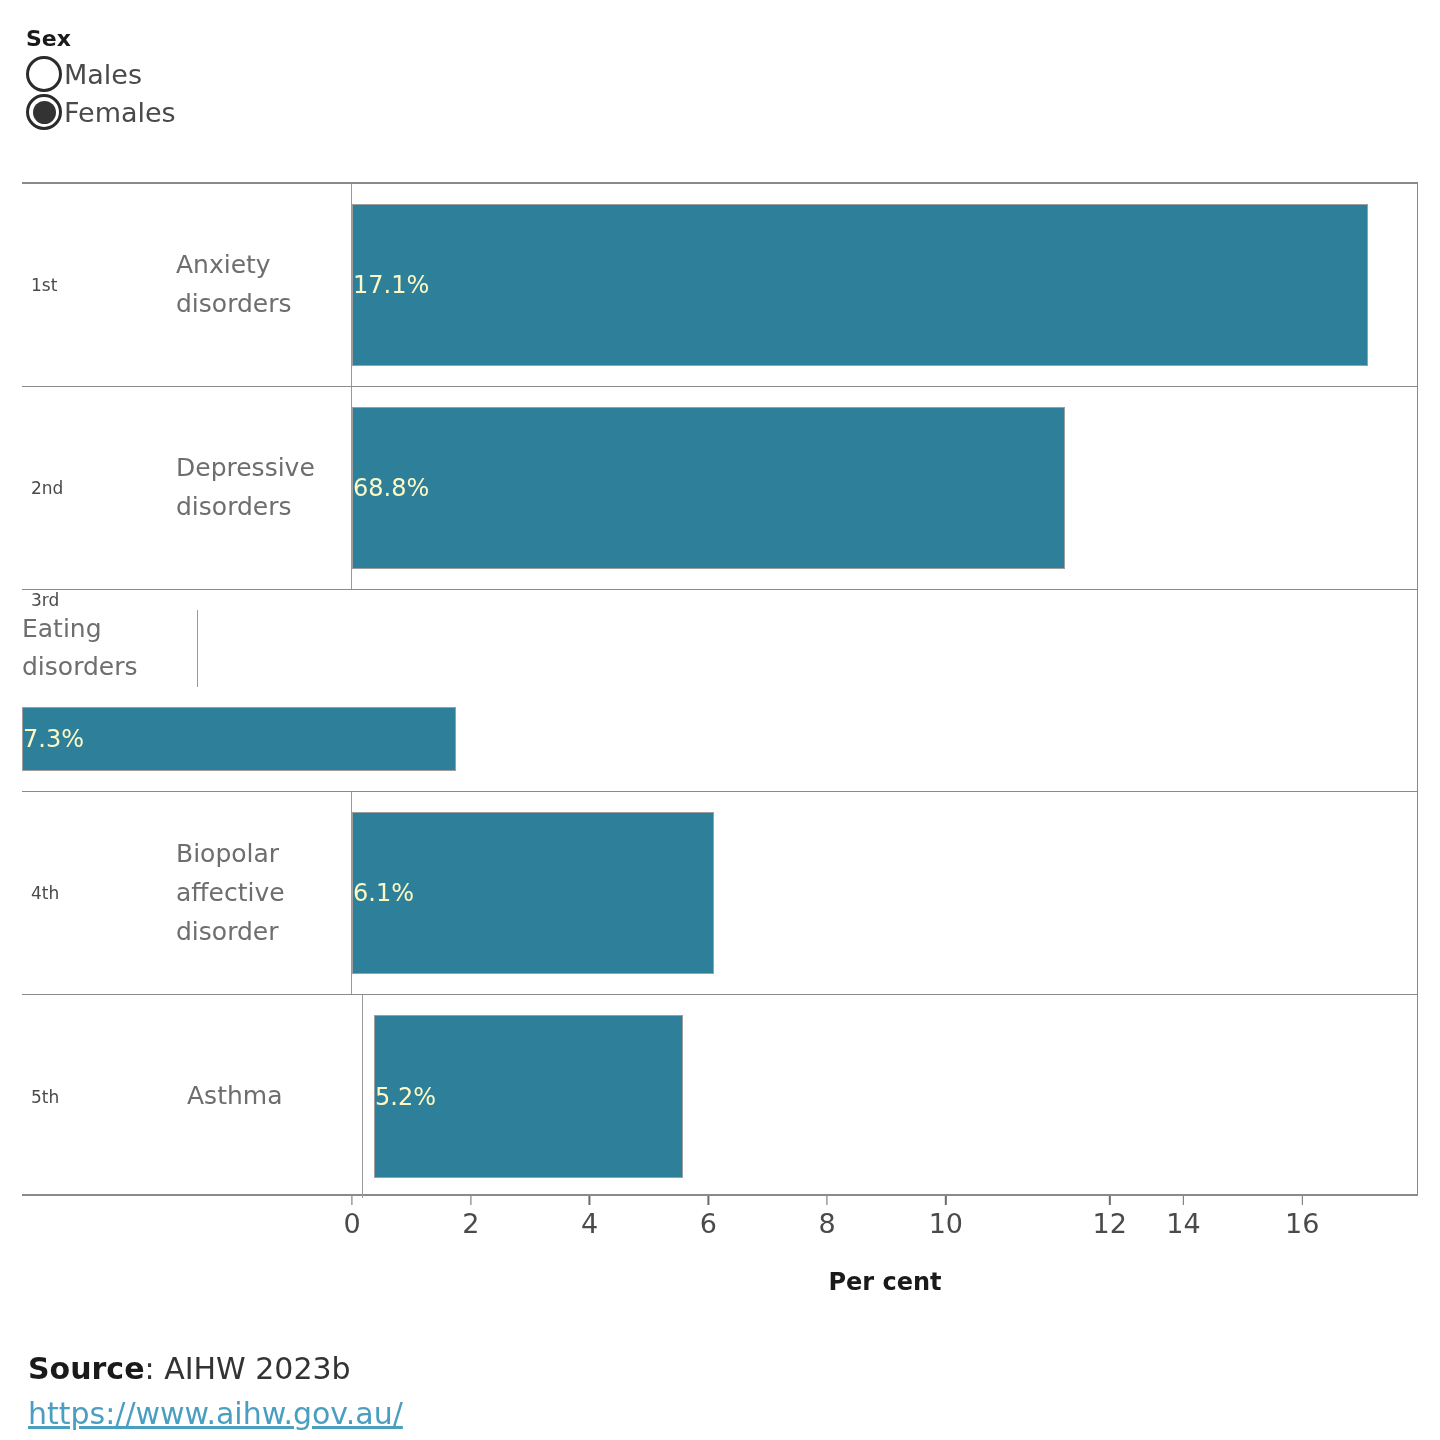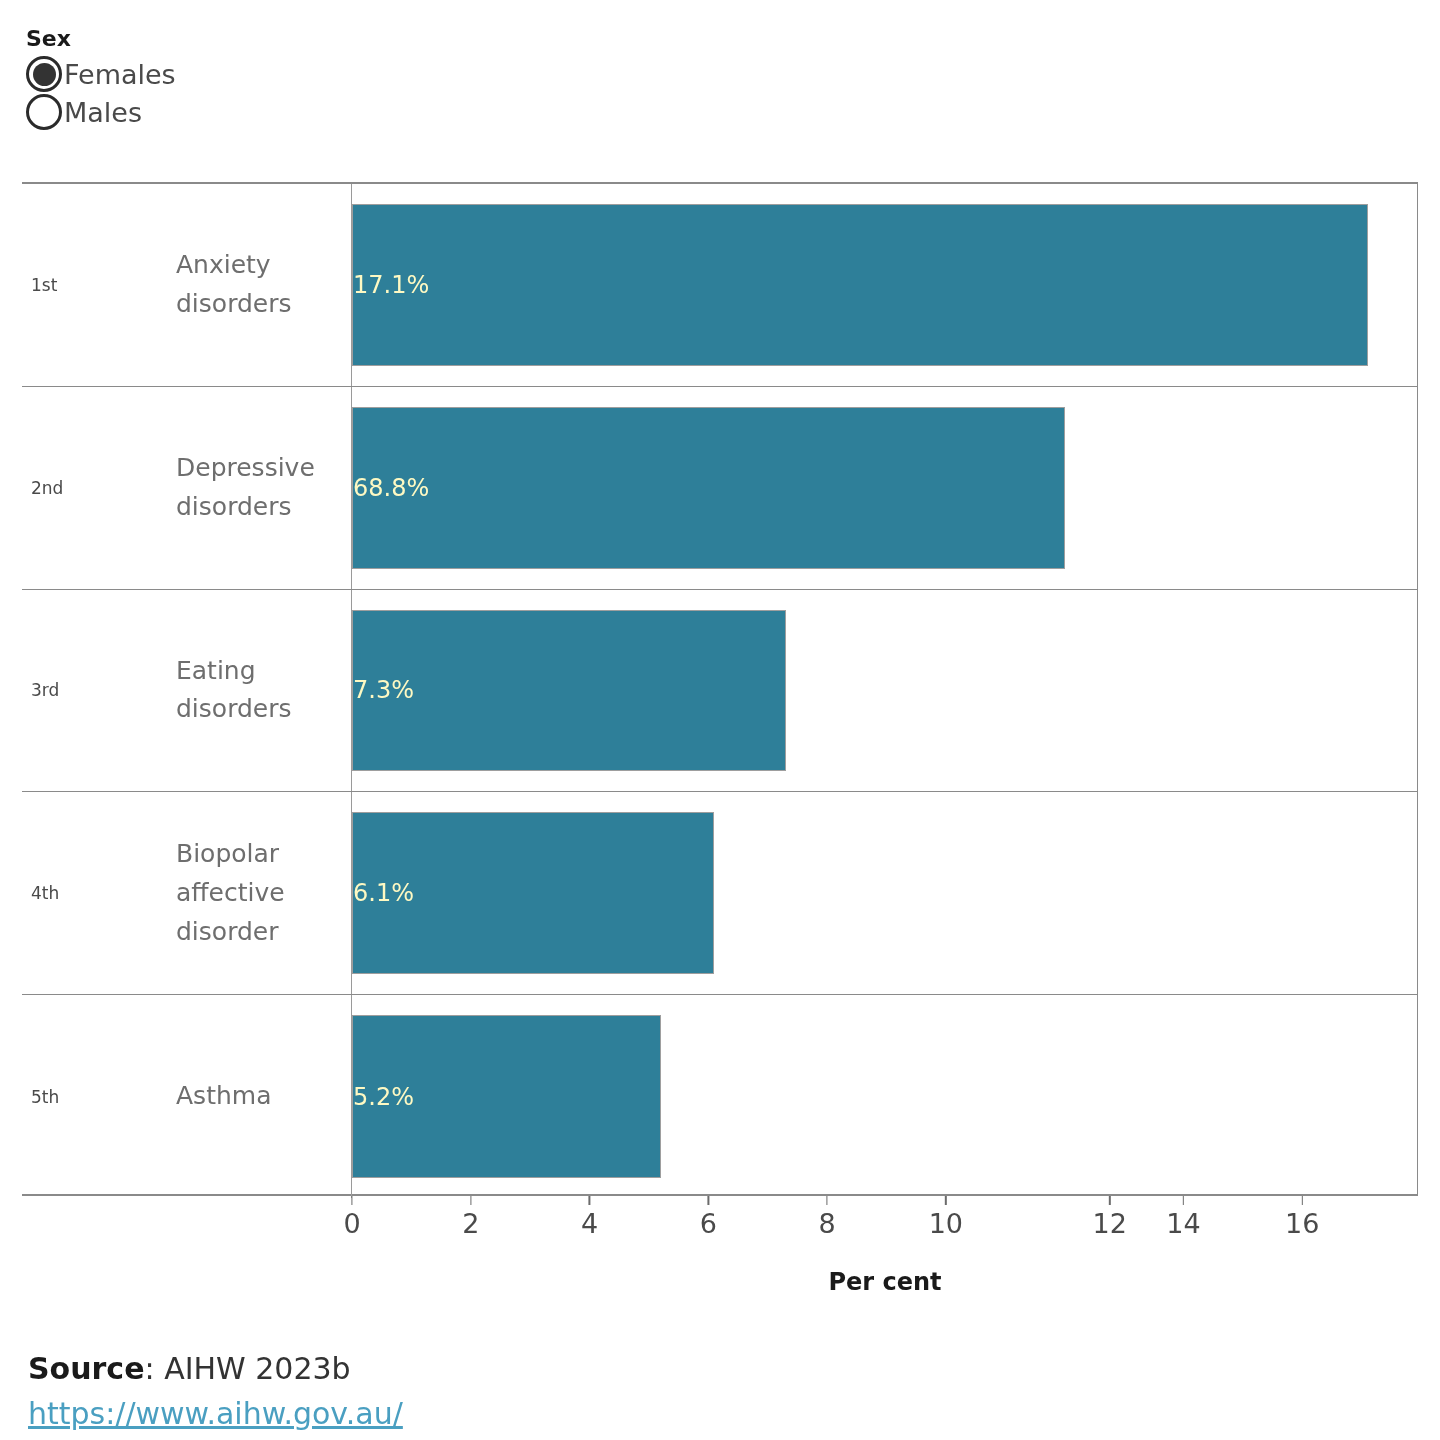--- a/index.html
+++ b/index.html
@@ -75,21 +75,21 @@
     border-right: 1.5px solid #8a8a8a;
     box-sizing: border-box;
   }
   .row {
     position: relative;
     display: flex;
     align-items: stretch;
     box-sizing: border-box;
     border-bottom: 1.5px solid #8a8a8a;
   }
-  .row:last-child { border-bottom: none; }
+  .row:last-child { border-bottom: none; gap: 11px; }
 
   .cell-rank {
     width: 154px;
     flex: none;
     display: flex;
     align-items: center;
     font-size: 17px;
     color: #4a4a4a;
     padding-left: 9px;
     box-sizing: border-box;
@@ -184,32 +184,32 @@
     margin-top: 2px;
   }
 </style>
 </head>
 <body>
 
 <div id="legend">
   <div id="legend-title">Sex</div>
 
   <div class="radio-row">
+    <span class="radio-outer off">
+        <span class="dot"></span>
+      </span>
+    <span class="radio-label">Males</span>
+  </div>
+
+  <div class="radio-row">
     <span class="radio-outer">
         <span class="dot"></span>
       </span>
     <span class="radio-label">Females</span>
   </div>
-
-  <div class="radio-row">
-    <span class="radio-outer off">
-        <span class="dot"></span>
-      </span>
-    <span class="radio-label">Males</span>
-  </div>
 </div>
 
 <div id="chart">
 
   <div class="row" style="height: 202.8px;">
     <div class="cell-rank">1st</div>
     <div class="cell-cat">Anxiety disorders</div>
     <div class="cell-plot">
       <div class="bar" style="width: 1015.52px; background: rgb(46, 127, 153);">
         <span class="bar-label">17.1%</span>
@@ -220,21 +220,21 @@
   <div class="row" style="height: 202.8px;">
     <div class="cell-rank">2nd</div>
     <div class="cell-cat">Depressive disorders</div>
     <div class="cell-plot">
       <div class="bar" style="width: 712.646px; background: rgb(46, 127, 153);">
         <span class="bar-label">68.8%</span>
       </div>
     </div>
   </div>
 
-  <div class="row" style="height: 202.8px;">
+  <div class="row" style="height: 202.8px; flex-direction: column;">
     <div class="cell-rank">3rd</div>
     <div class="cell-cat">Eating disorders</div>
     <div class="cell-plot">
       <div class="bar" style="width: 433.526px; background: rgb(46, 127, 153); text-align: center;">
         <span class="bar-label">7.3%</span>
       </div>
     </div>
   </div>
 
   <div class="row" style="height: 202.8px;">

